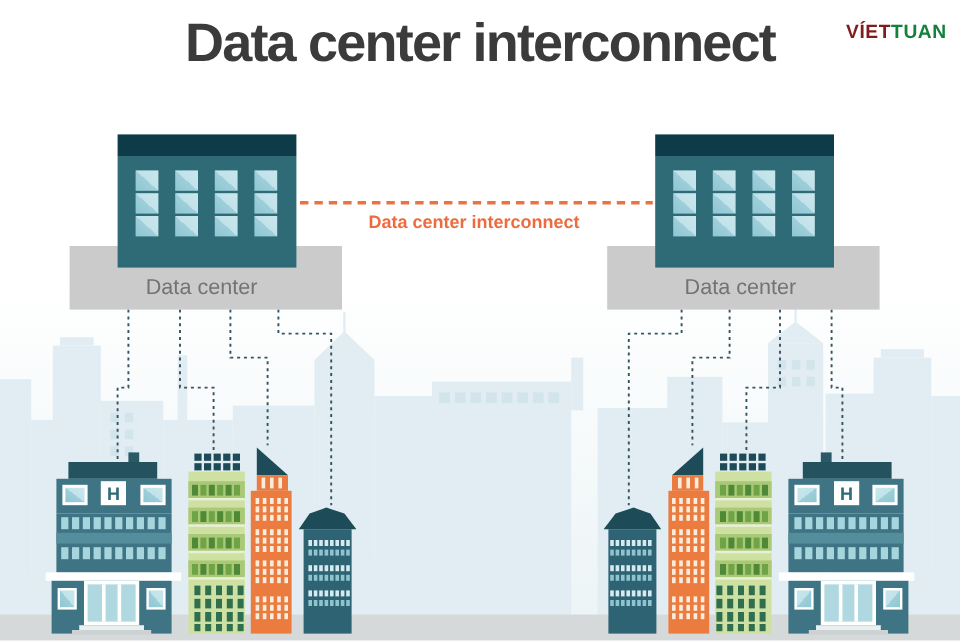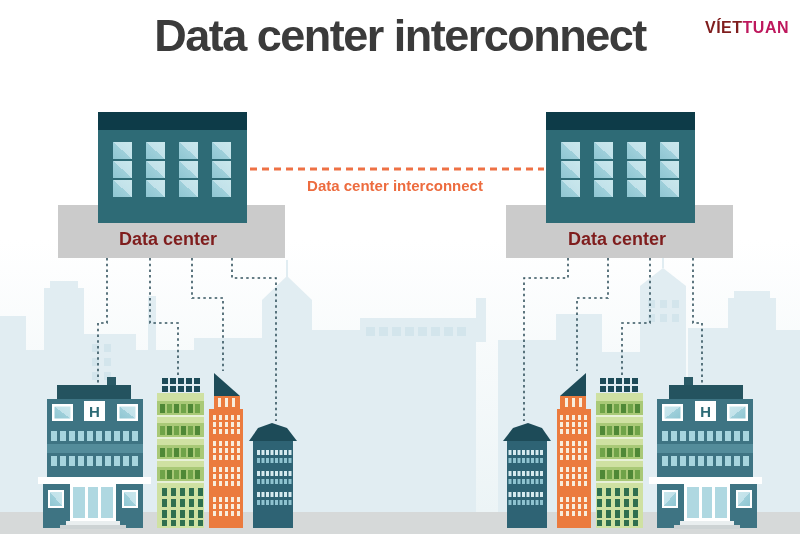--- a/index.html
+++ b/index.html
@@ -8,24 +8,24 @@
     font-family:"Liberation Sans", sans-serif;
   }
   .title{
     position:absolute;top:12px;left:0;width:100%;text-align:center;
     font-size:45px;font-weight:bold;letter-spacing:-1.5px;color:#3b3b3b;line-height:1.05;
   }
   .logo{
     position:absolute;top:19px;right:11px;font-size:16px;font-weight:bold;letter-spacing:0.5px;
   }
   .logo .viet{color:#7f1d1d;}
-  .logo .tuan{color:#be185d;margin-top:23px;}
+  .logo .tuan{color:#15803d;margin-top:23px;}
   .dc-label{
     position:absolute;top:229px;width:220px;text-align:center;
-    font-size:18px;font-weight:bold;color:#7f1d1d;
+    font-size:18px;font-weight:normal;color:#737373;
   }
   .dc-label.left{left:58px;}
   .dc-label.right{left:507px;}
   .ic-label{
     position:absolute;top:177px;left:245px;width:300px;text-align:center;
     font-size:15px;font-weight:bold;color:#ed6c3f;
   }
   svg{position:absolute;top:0;left:0;}
 </style>
 </head>

